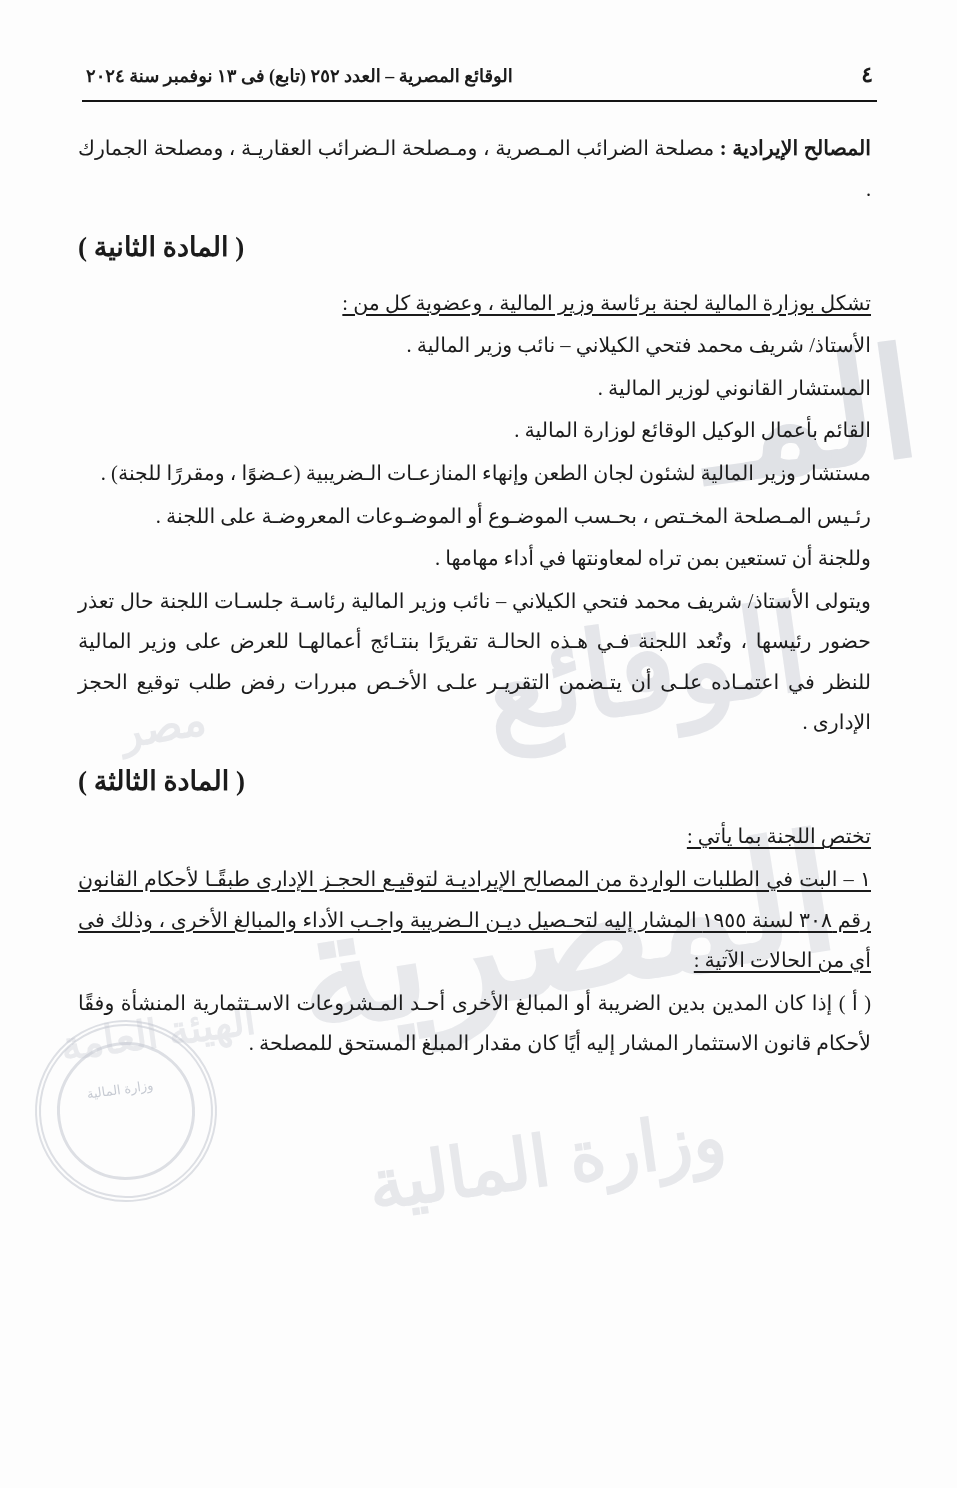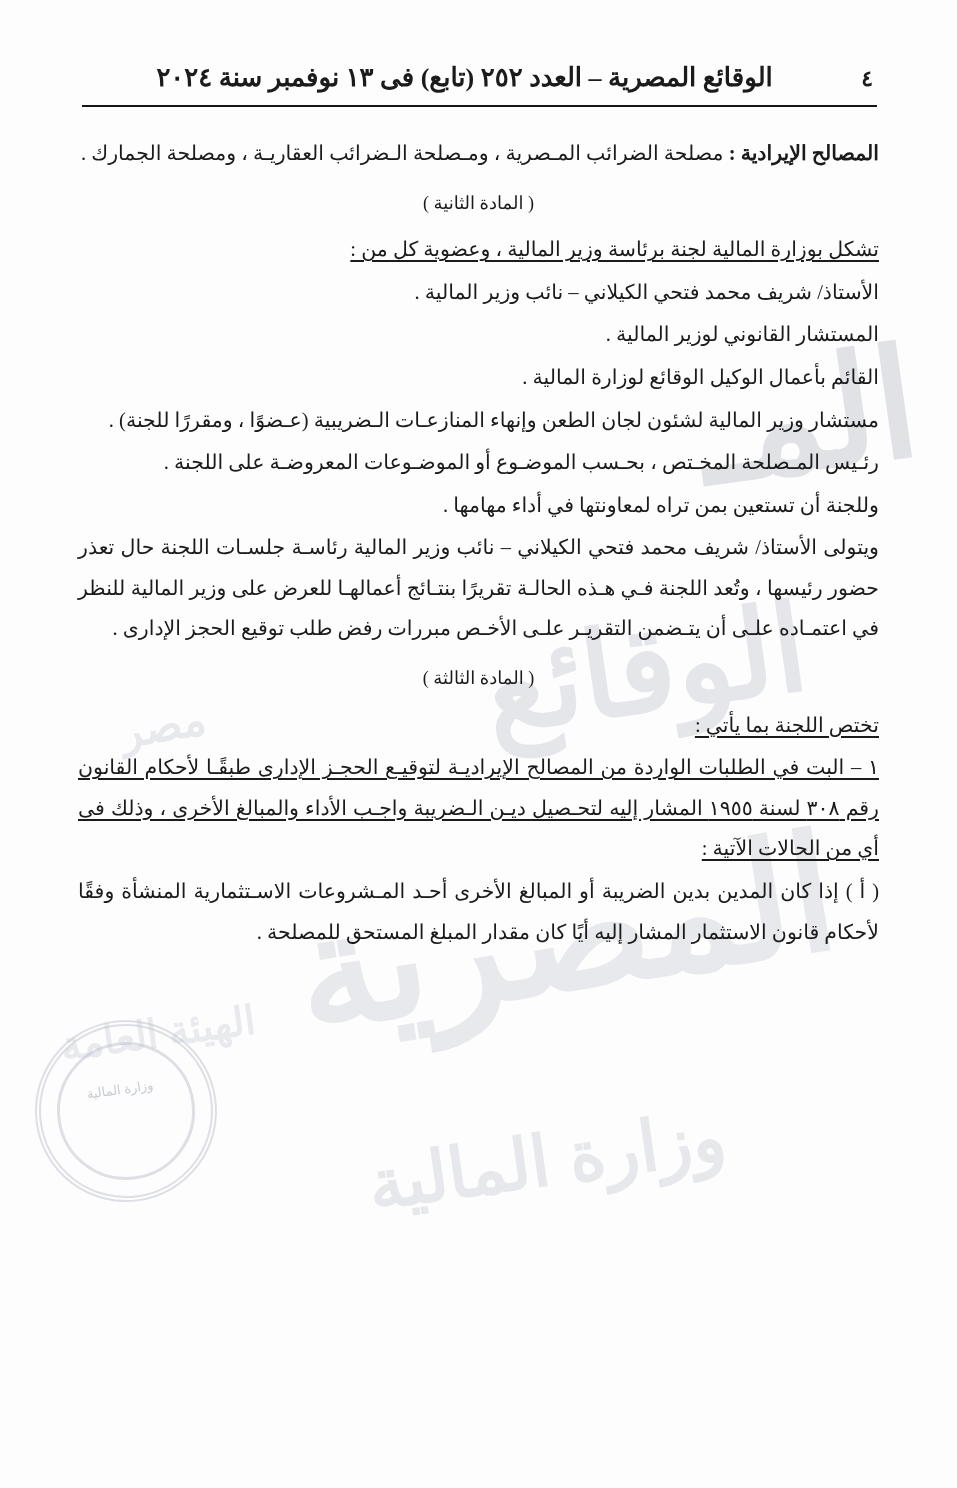--- a/index.html
+++ b/index.html
@@ -82,22 +82,22 @@
   .header-row {
     display: flex;
     align-items: baseline;
     justify-content: space-between;
     padding-top: 62px;
     padding-left: 8px;
     padding-right: 6px;
   }
   .header-title {
     flex: 1;
-    text-align: center;
-    font-size: 26px;
+    text-align: left;
+    font-size: 18px;
     font-weight: 700;
     letter-spacing: 0;
   }
   .page-number {
     font-size: 22px;
     font-weight: 700;
     padding-left: 18px;
   }
   .rule {
     height: 0;
@@ -106,30 +106,30 @@
   }
 
   .body-text {
     margin-top: 26px;
     font-size: 20.5px;
     line-height: 1.98;
     text-align: justify;
     text-justify: inter-word;
   }
   p.para {
-    margin: 0 0 2px 0;
+    margin: 0 8px 2px 0;
     text-align: justify;
   }
   .bold { font-weight: 700; }
   .underline { text-decoration: underline; text-underline-offset: 4px; }
   .center { text-align: center; }
   .article-heading {
-    text-align: center;
-    font-weight: 400;
-    font-size: 18px;
+    text-align: left;
+    font-weight: 700;
+    font-size: 27px;
     margin: 12px 0 8px 0;
   }
 </style>
 </head>
 <body>
 
 <div class="page">
 
   <div class="watermark-layer">
     <div class="wm-text wm-1">المـ</div>

